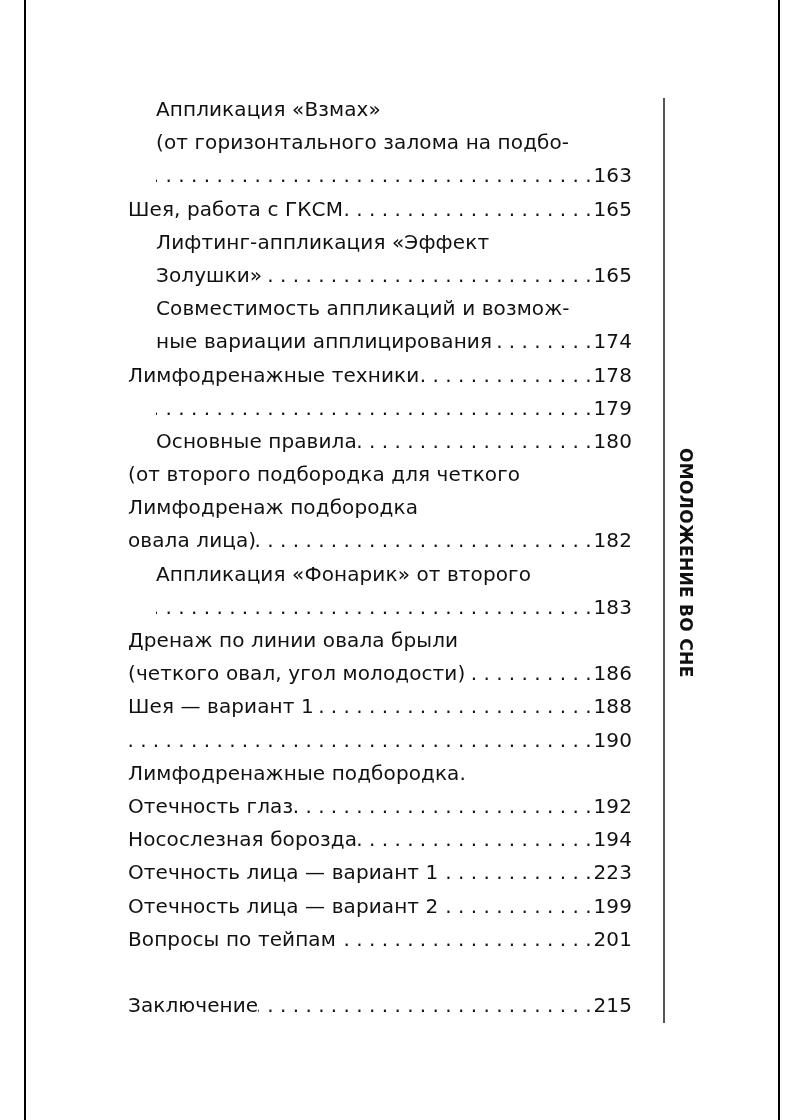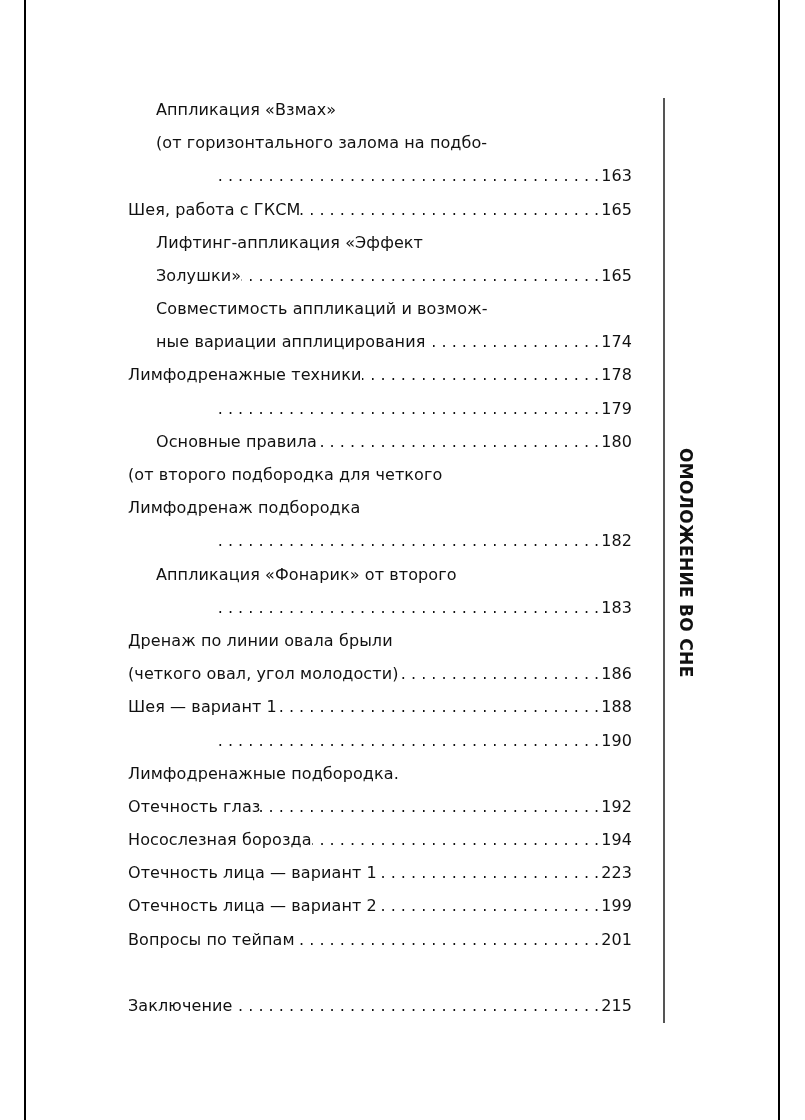--- a/index.html
+++ b/index.html
@@ -33,24 +33,24 @@
     }
     .toc {
       position: absolute;
       left: 128px;
       top: 93px;
       width: 504px;
     }
     .toc-line {
       height: 33.2px;
       line-height: 33.2px;
-      font-size: 16px;
+      font-size: 20px;
       white-space: nowrap;
       display: flex;
-      align-items: flex-end;
+      align-items: flex-start;
       letter-spacing: 0.1px;
     }
     .toc-line.indent {
       padding-left: 28px;
     }
     .toc-line .label {
       flex: 0 0 auto;
     }
     .toc-line .leader {
       flex: 1 1 auto;
@@ -149,20 +149,21 @@
     <span class="page">180</span>
   </div>
 
   <div class="toc-line">
     <span class="label">(от второго подбородка для четкого</span>
   </div>
   <div class="toc-line">
     <span class="label">Лимфодренаж подбородка</span>
   </div>
   <div class="toc-line">
+    <span class="label">овала лица)</span>
     <span class="leader">. . . . . . . . . . . . . . . . . . . . . . . . . . . . . . . . . . . . . .</span>
     <span class="page">182</span>
   </div>
 
   <div class="toc-line indent">
     <span class="label">Аппликация «Фонарик» от второго</span>
   </div>
   <div class="toc-line indent">
     <span class="leader">. . . . . . . . . . . . . . . . . . . . . . . . . . . . . . . . . . . . . .</span>
     <span class="page">183</span>

